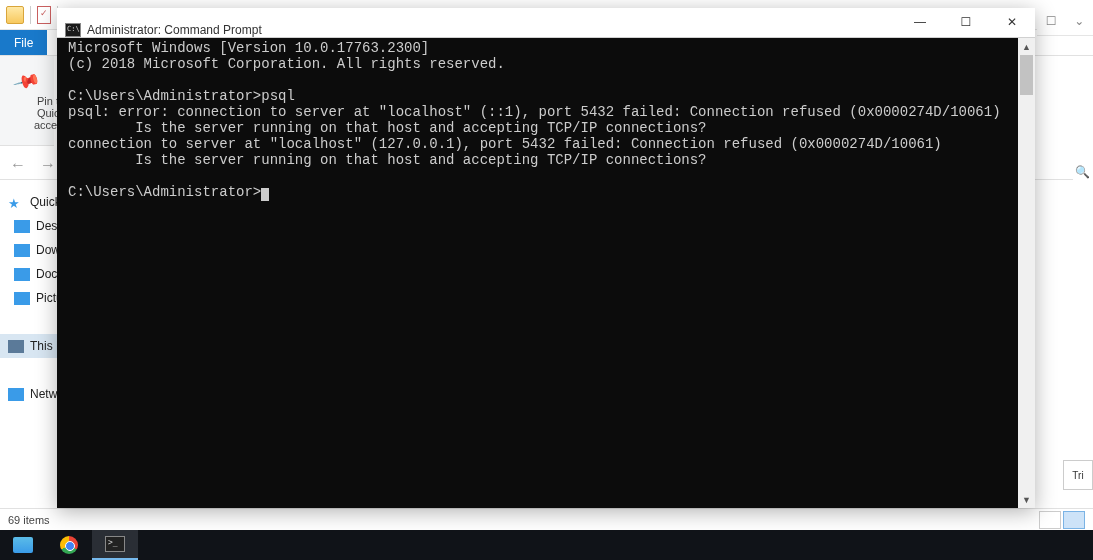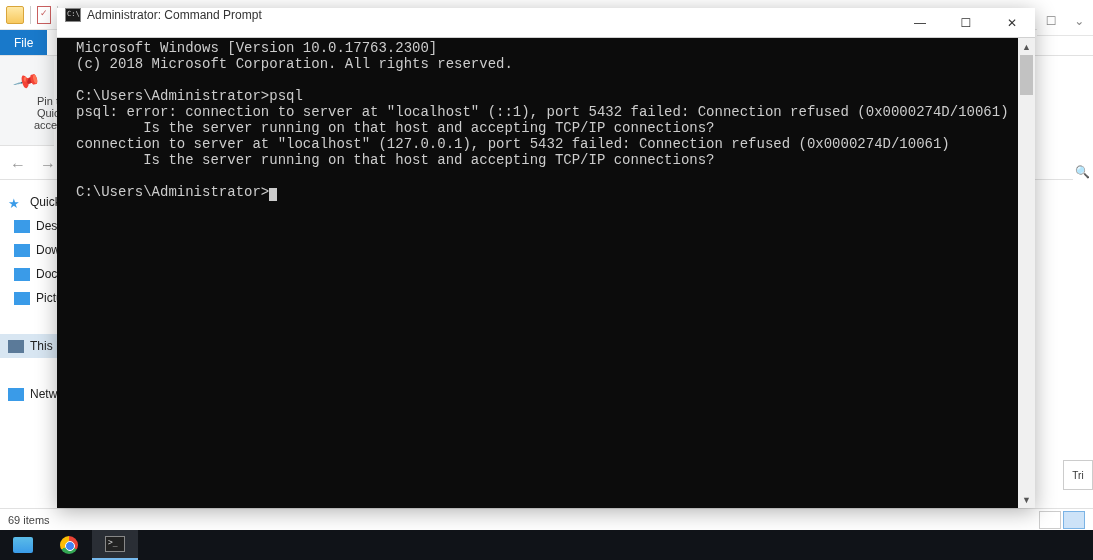--- a/index.html
+++ b/index.html
@@ -102,40 +102,40 @@
     .cmd-tb-icon::after{content:">_";color:#ccc;font-size:8px;position:absolute;left:2px;top:1px;font-family:monospace;}
     .taskbar .tb-item.active{border-bottom:2px solid #76b9ed; background:#2a2e35;}
 
     
     .cmd-window {
       position:absolute; left:57px; top:8px; width:978px; height:500px;
       background:#fff; display:flex; flex-direction:column;
       box-shadow: 0 4px 20px rgba(0,0,0,.3);
     }
     .cmd-titlebar {
-      height:30px; background:#fff; display:flex; align-items:flex-start;
+      height:30px; background:#fff; display:flex; align-items:flex-end;
       border-bottom:1px solid #d0d0d0;
     }
     .cmd-titlebar .cmd-icon {
       width:16px; height:14px; background:#1a1a1a; border:1px solid #888;
       margin:0 6px 0 8px; position:relative;
     }
     .cmd-titlebar .cmd-icon::after{content:"C:\\";color:#ccc;font-size:7px;font-family:monospace;position:absolute;left:1px;top:1px;}
     .cmd-titlebar .title { font-size:12px; color:#333;}
     .cmd-titlebar .spacer{flex:1;}
     .cmd-titlebar .btn {
       width:46px; height:30px; display:flex; align-items:center; justify-content:center;
       font-size:12px; color:#333;
     }
     .cmd-body-wrap{flex:1; display:flex; background:#0c0c0c;}
     .cmd-body {
       flex:1; background:#0c0c0c; color:#cccccc;
       font-family: Consolas, "Courier New", monospace;
       font-size:14px; line-height:16px;
-      padding:2px 0 0 19px; white-space:pre; overflow:hidden;
+      padding:2px 0 0 11px; white-space:pre; overflow:hidden;
     }
     .cmd-scroll {
       width:17px; background:#f0f0f0; display:flex; flex-direction:column;
     }
     .cmd-scroll .arr{height:17px; display:flex;align-items:center;justify-content:center;font-size:9px;color:#555;background:#f0f0f0;}
     .cmd-scroll .track{flex:1; background:#f0f0f0; position:relative;}
     .cmd-scroll .thumb{position:absolute; left:2px; right:2px; top:0; height:40px; background:#c2c2c2;}
     .cursor {
       display:inline-block; width:8px; height:13px; background:#cccccc;
       vertical-align:bottom; margin-bottom:-1px;

